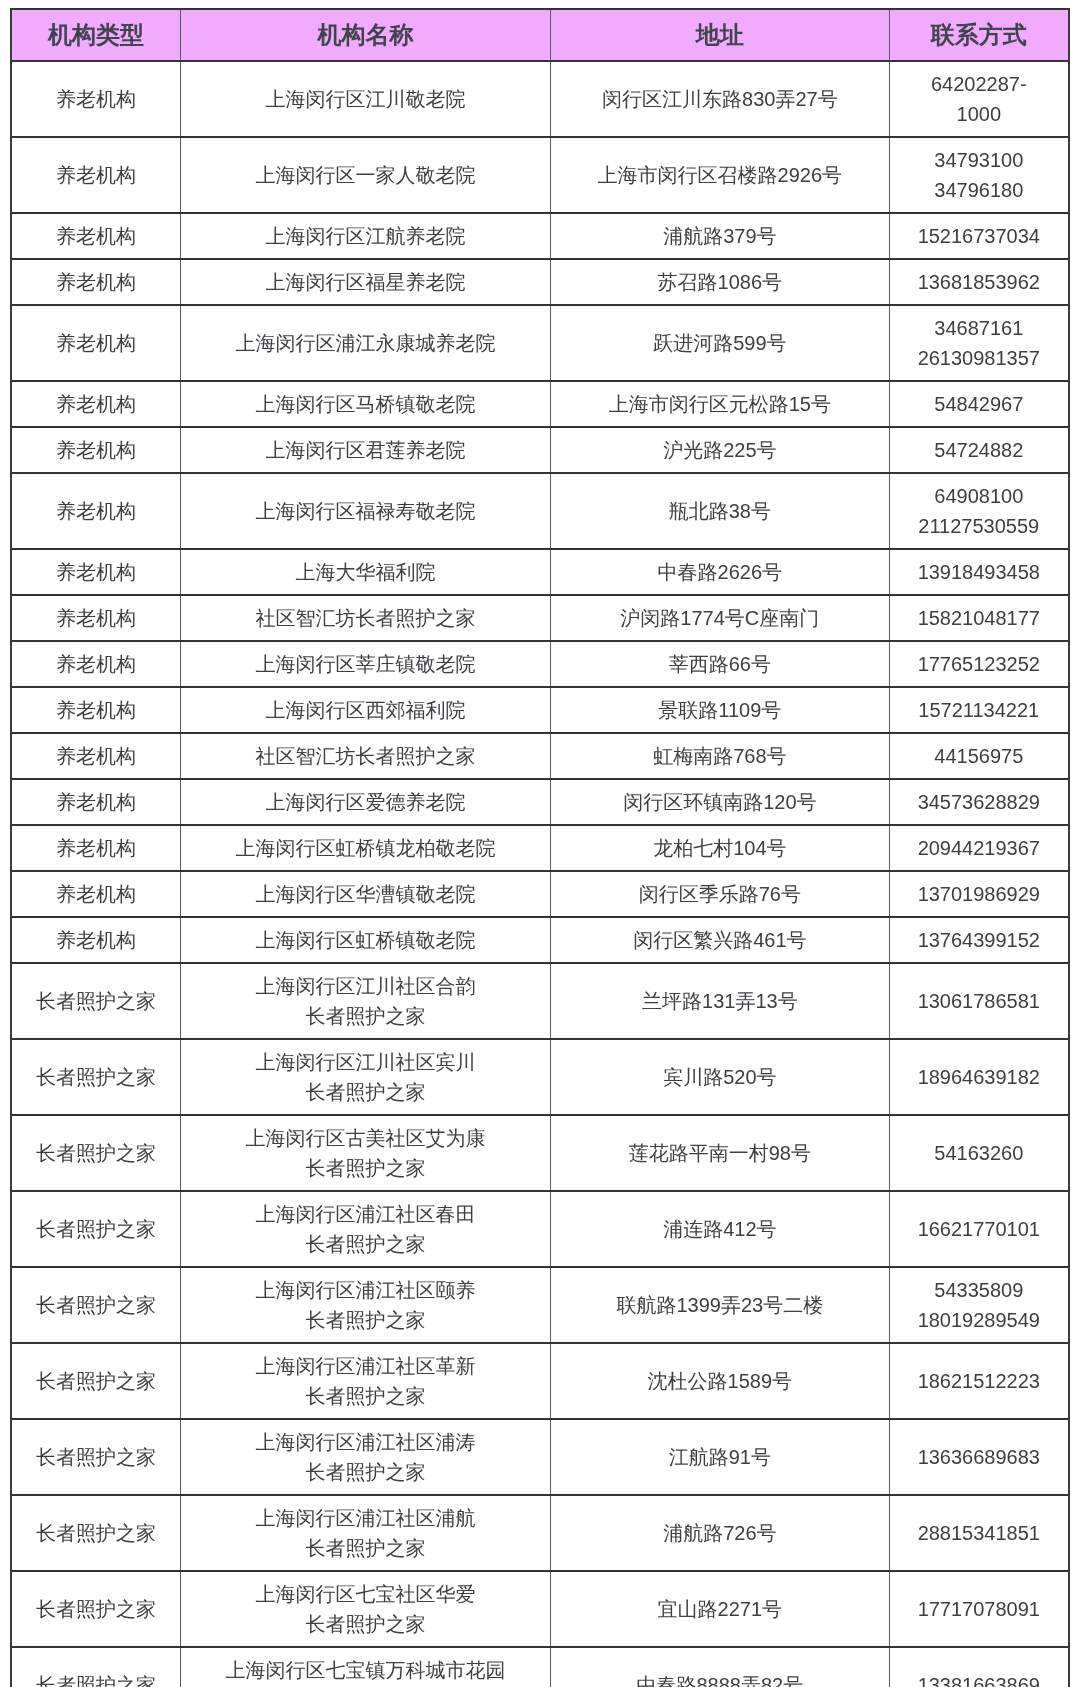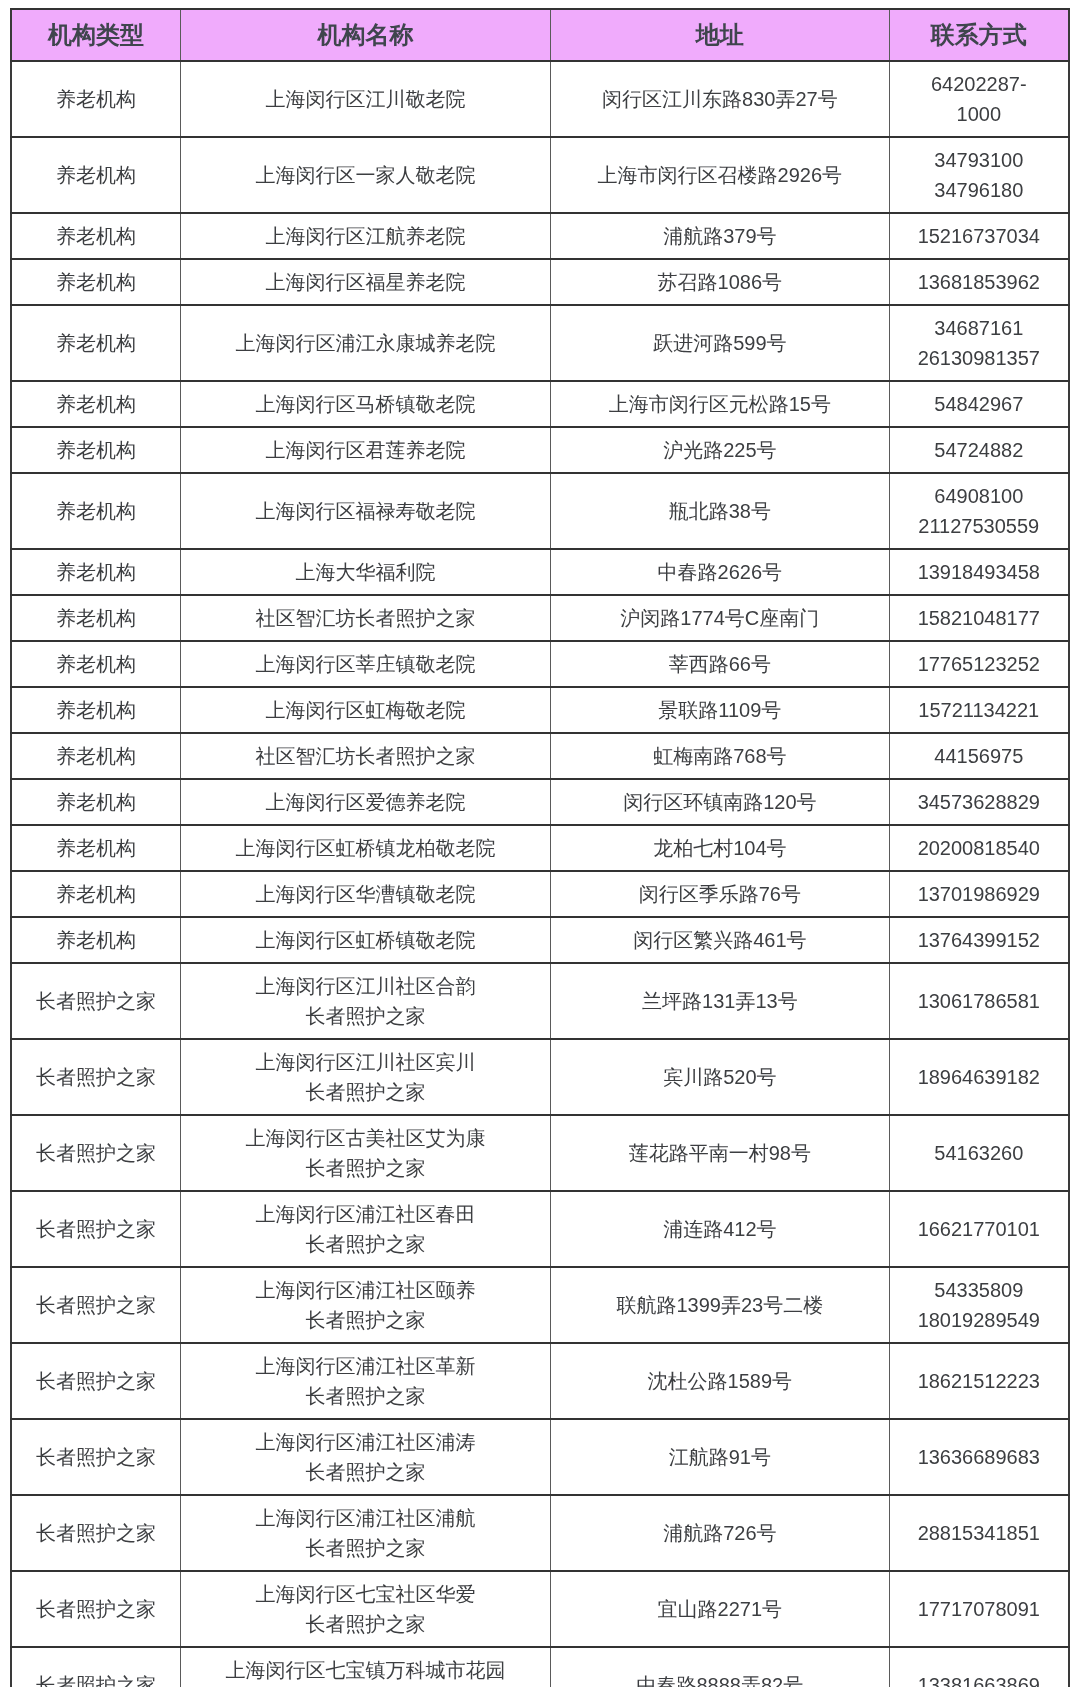--- a/index.html
+++ b/index.html
@@ -135,41 +135,41 @@
     <td>15821048177</td>
   </tr>
         <tr>
     <td>养老机构</td>
     <td>上海闵行区莘庄镇敬老院</td>
     <td>莘西路66号</td>
     <td>17765123252</td>
   </tr>
         <tr>
     <td>养老机构</td>
-    <td>上海闵行区虹梅敬老院</td>
+    <td>上海闵行区西郊福利院</td>
     <td>景联路1109号</td>
     <td>15721134221</td>
   </tr>
         <tr>
     <td>养老机构</td>
     <td>社区智汇坊长者照护之家</td>
     <td>虹梅南路768号</td>
     <td>44156975</td>
   </tr>
         <tr>
     <td>养老机构</td>
     <td>上海闵行区爱德养老院</td>
     <td>闵行区环镇南路120号</td>
     <td>34573628829</td>
   </tr>
         <tr>
     <td>养老机构</td>
     <td>上海闵行区虹桥镇龙柏敬老院</td>
     <td>龙柏七村104号</td>
-    <td>20200818540</td>
+    <td>20944219367</td>
   </tr>
         <tr>
     <td>养老机构</td>
     <td>上海闵行区华漕镇敬老院</td>
     <td>闵行区季乐路76号</td>
     <td>13701986929</td>
   </tr>
         <tr>
     <td>养老机构</td>
     <td>上海闵行区虹桥镇敬老院</td>

